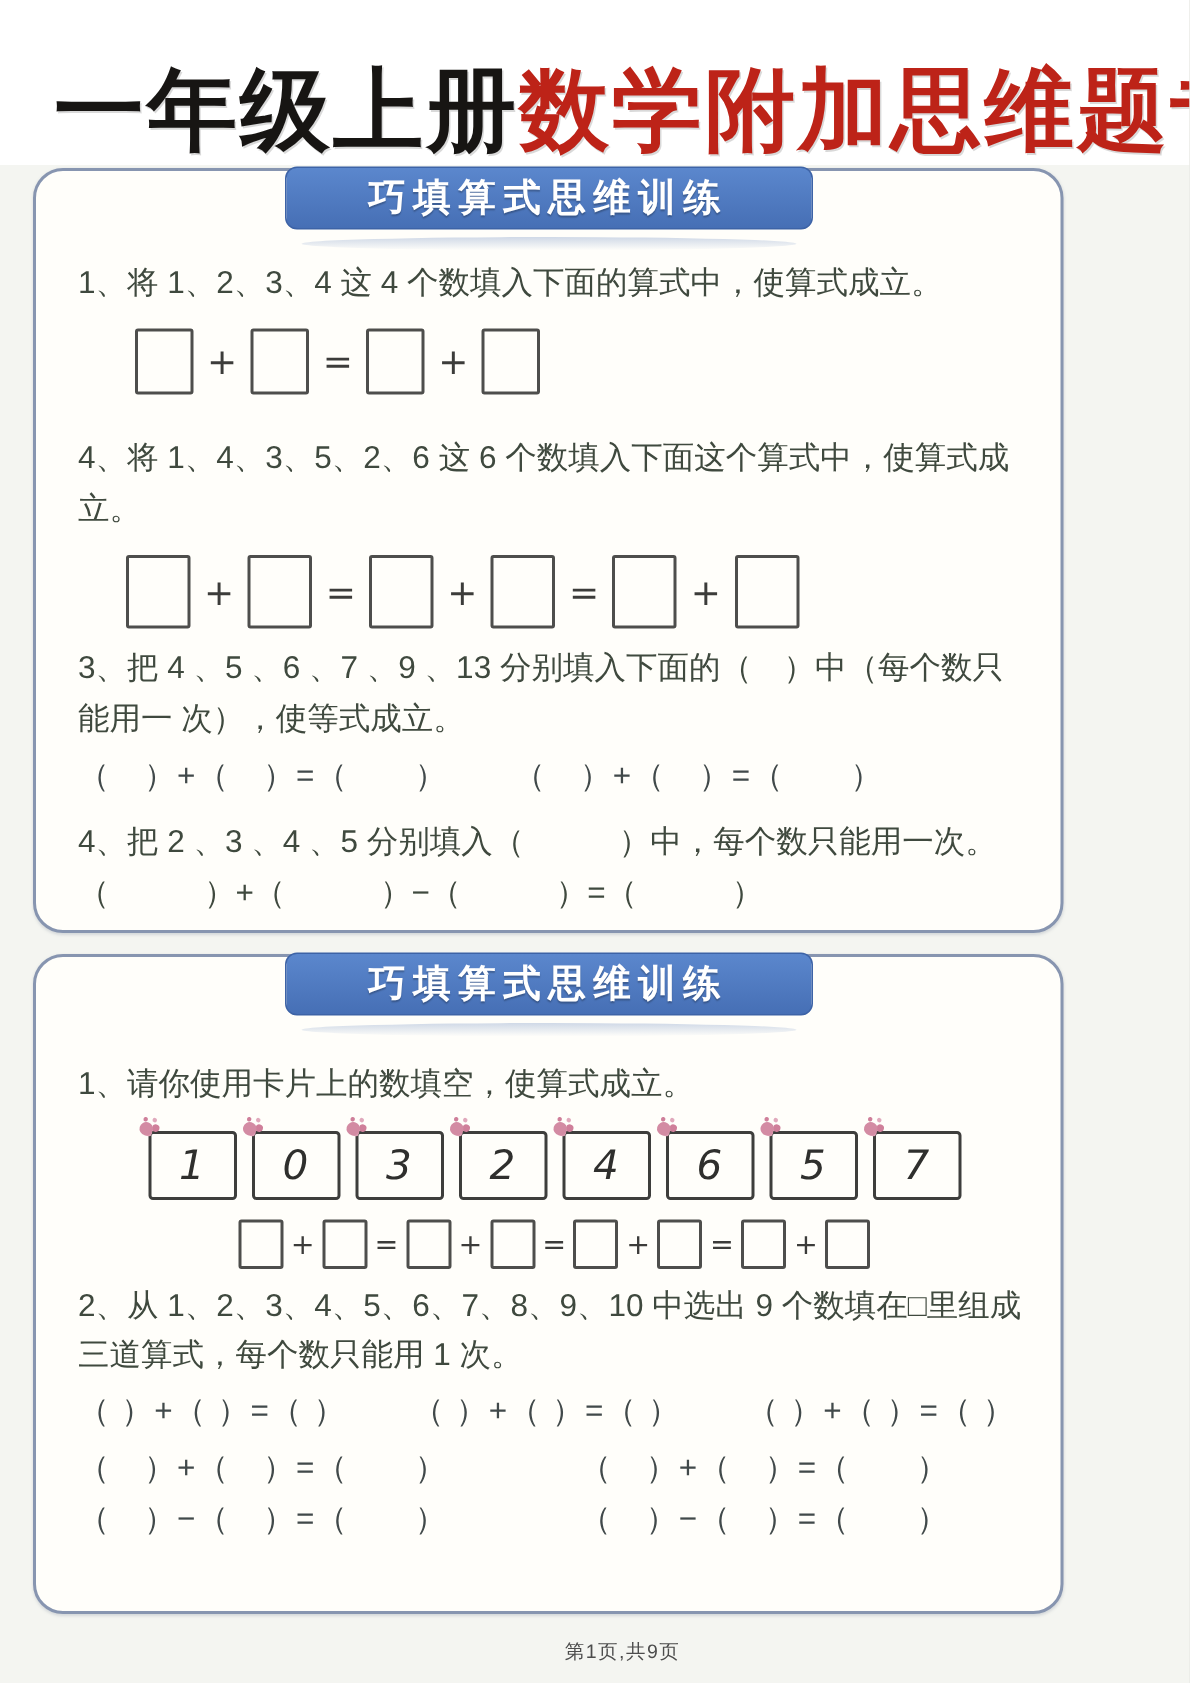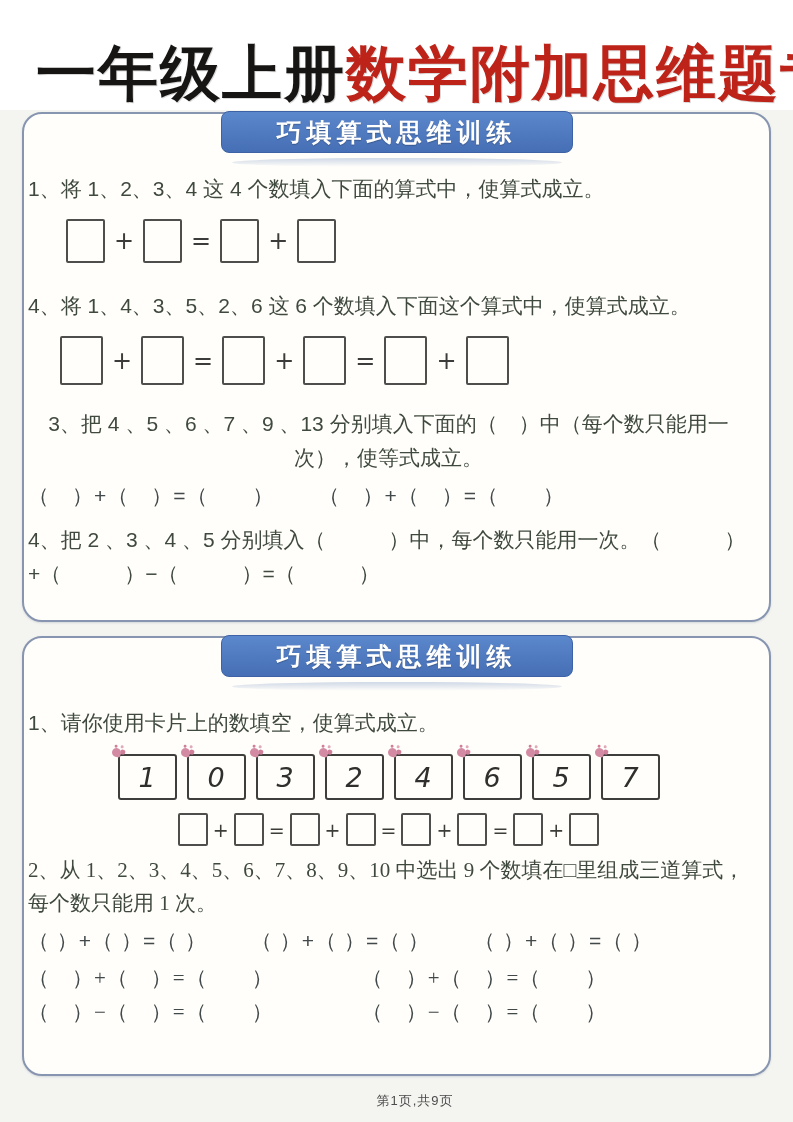--- a/index.html
+++ b/index.html
@@ -22,21 +22,21 @@
     font-size:60px;
     letter-spacing:2px;
     white-space:nowrap;
     text-shadow:1px 1px 0 rgba(0,0,0,.15);
   }
   .title-black { color:#171513; }
   .title-red   { color:#bd2318; }
 
   
   .section {
-    position:absolute; left:22px; width:749px;
+    position:absolute; left:22px; width:687px;
     background:#fffefa;
     border:2px solid #8795b0;
     border-radius:20px;
     box-shadow:0 1px 2px rgba(120,130,150,.25);
   }
   .section-1 { top:112px; height:510px; }
   .section-2 { top:636px; height:440px; }
 
   .banner {
     position:absolute; top:-3px; left:50%; transform:translateX(-50%);
@@ -53,21 +53,21 @@
     text-shadow:0 1px 1px rgba(0,0,0,.25);
   }
   .banner::after {               
     content:"";
     position:absolute; left:10px; right:10px; top:46px; height:9px;
     background:linear-gradient(#c3cfe2, rgba(255,255,255,0));
     border-radius:50%;
     opacity:.8;
   }
 
-  .section-body { padding:58px 20px 0 4px; }
+  .section-body { padding:58px 20px 0 28px; }
   .section-2 .section-body { padding-top:68px; }
 
   .prob-text {
     font-size:21px;
     line-height:1.62;
     white-space:pre-wrap;
     color:#3f493e;
   }
   .paren-row {
     font-size:21px;
@@ -123,25 +123,25 @@
     border-radius:50%;
     background:#d38ba3;
     box-shadow:6px -2px 0 -2px #cf7f9a,
                -2px -6px 0 -3px #cf7f9a,
                4px -7px 0 -3px #e0a9bc,
                2px 2px 0 -2px #dd9db2;
     transform:rotate(15deg);
   }
 
   .mt-26 { margin-top:26px; }
-  .mt-12 { margin-top:22px;text-align:center; }
+  .mt-12 { margin-top:10px; }
   .mt-10 { margin-top:10px; }
   .mt-8  { margin-top:8px; }
   .mt-4  { margin-top:4px; }
-  .lh-34 { line-height:1.58;font-family:Liberation Serif, serif; }
+  .lh-34 { line-height:1.58; }
 
   
   .footer {
     position:absolute; bottom:12px; left:0; right:0;
     text-align:center;
     font-size:13px;
     color:#4c4c4c;
     letter-spacing:1px;
     margin-left:37px;
   }

